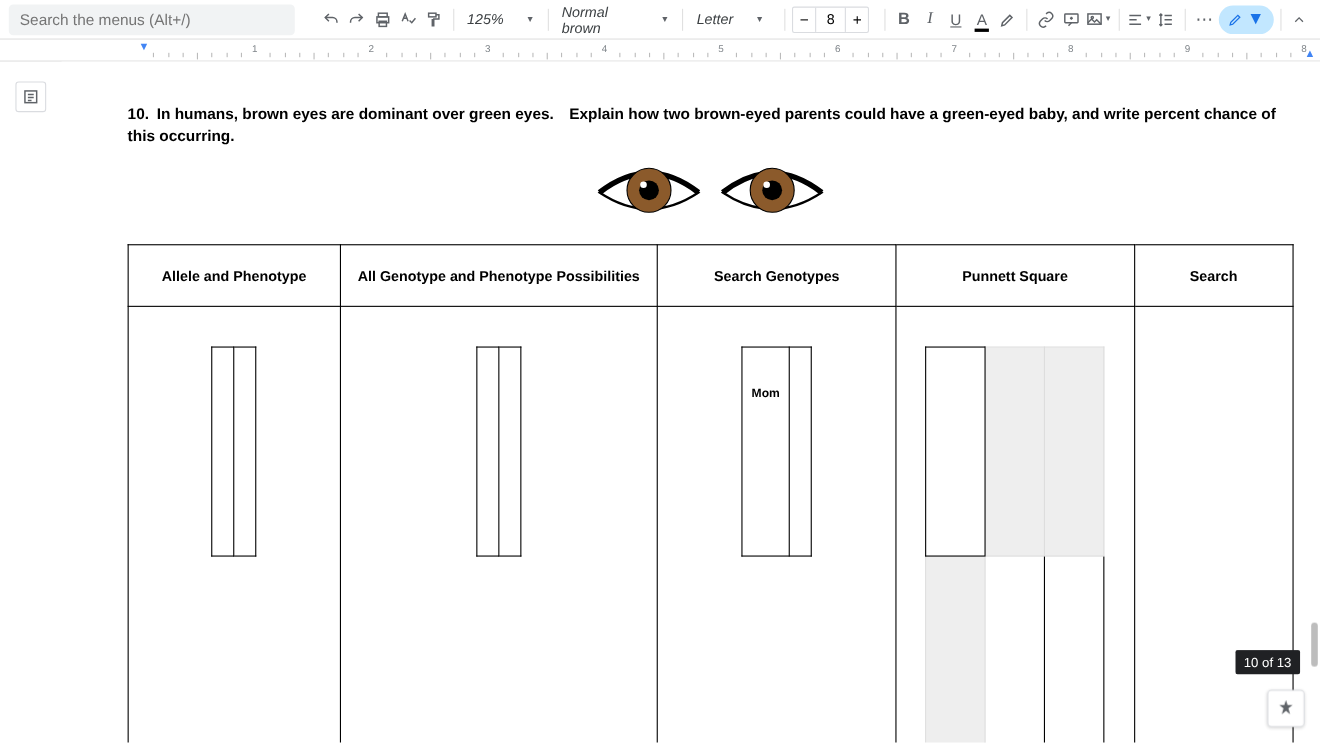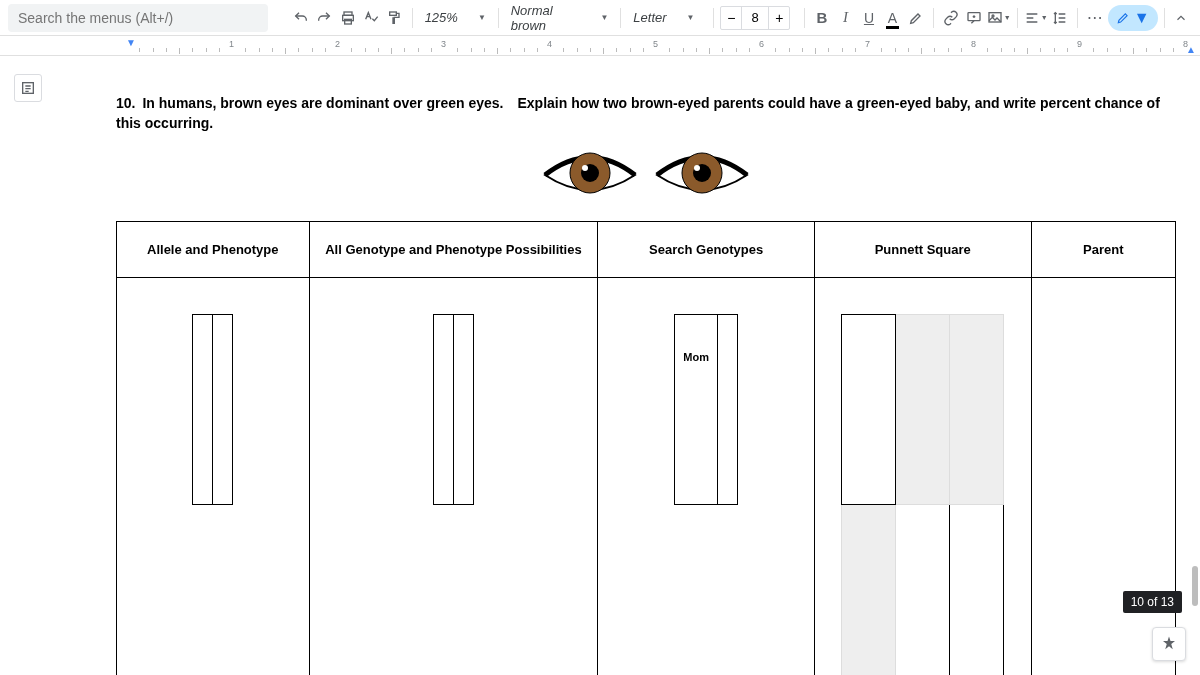--- a/index.html
+++ b/index.html
@@ -296,21 +296,21 @@
             <col style="width:18%">
             <col style="width:18%">
             <col style="width:12%">
           </colgroup>
         <tbody>
             <tr class="header-row">
           <td>Allele and Phenotype</td>
           <td>All Genotype and Phenotype Possibilities</td>
           <td>Search Genotypes</td>
           <td>Punnett Square</td>
-          <td>Parent</td>
+          <td>Search</td>
         </tr>
         <tr class="body-row">
           <td>
             <table class="inner-table">
               <tbody>
               <tr>
                       <td>&nbsp;</td>
                       <td>&nbsp;</td>
                     </tr>
 

